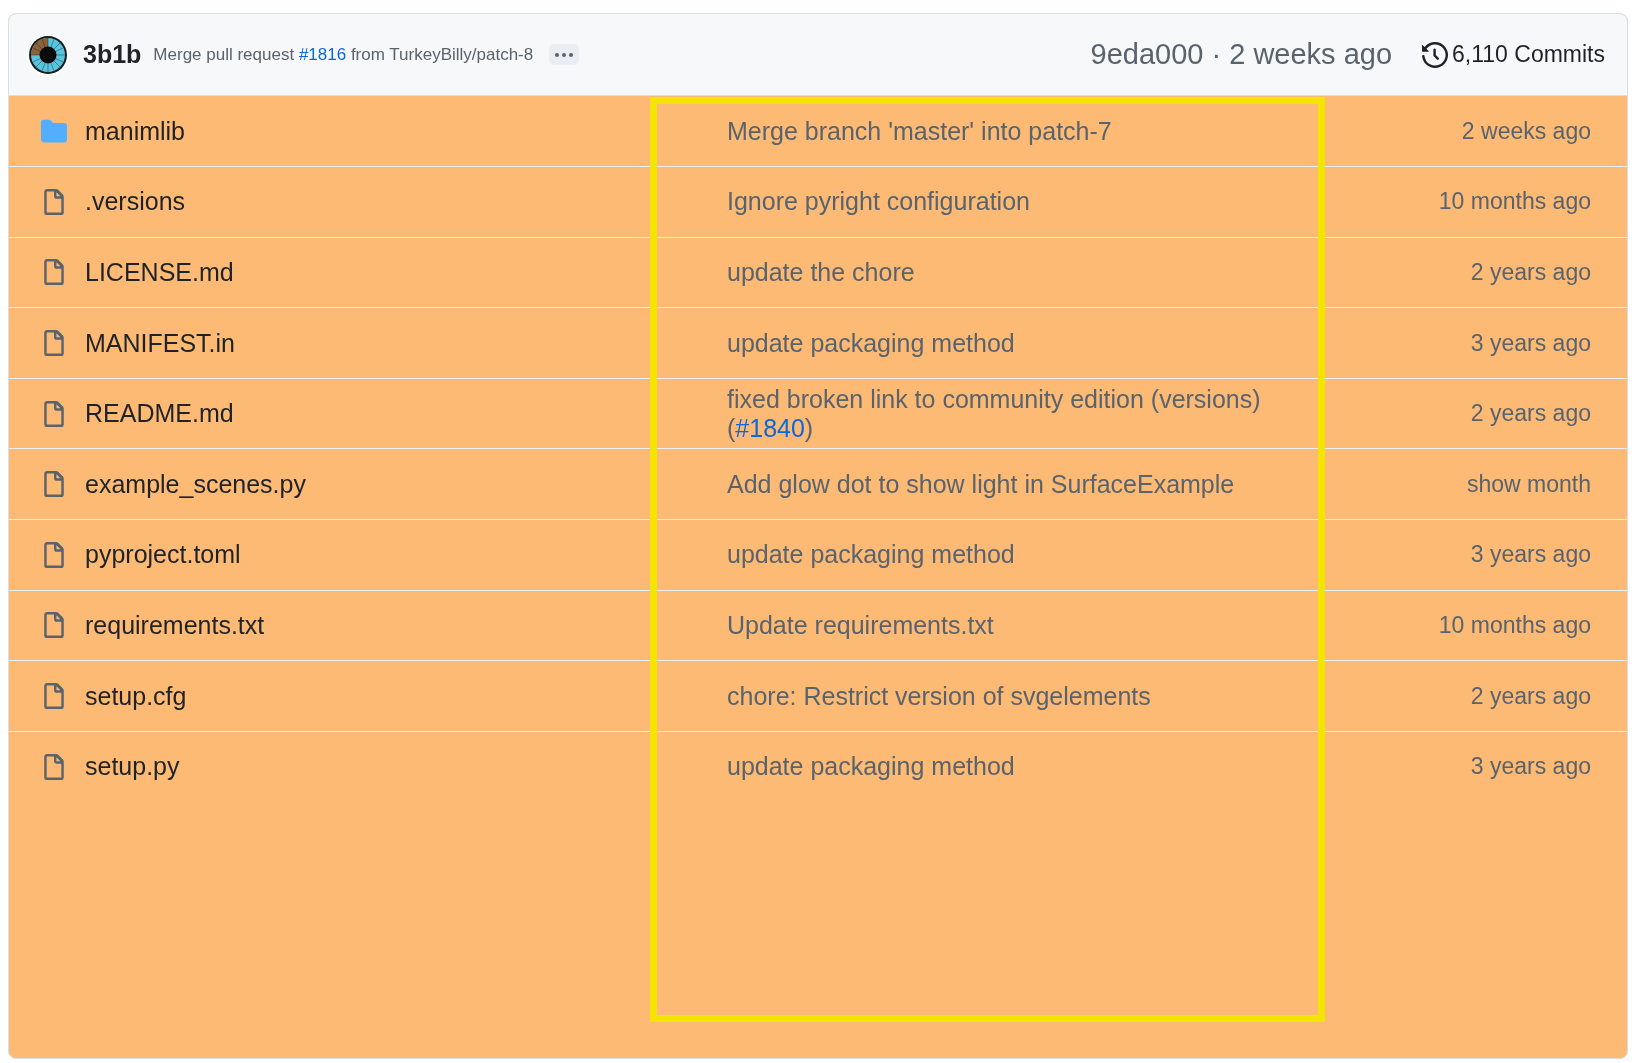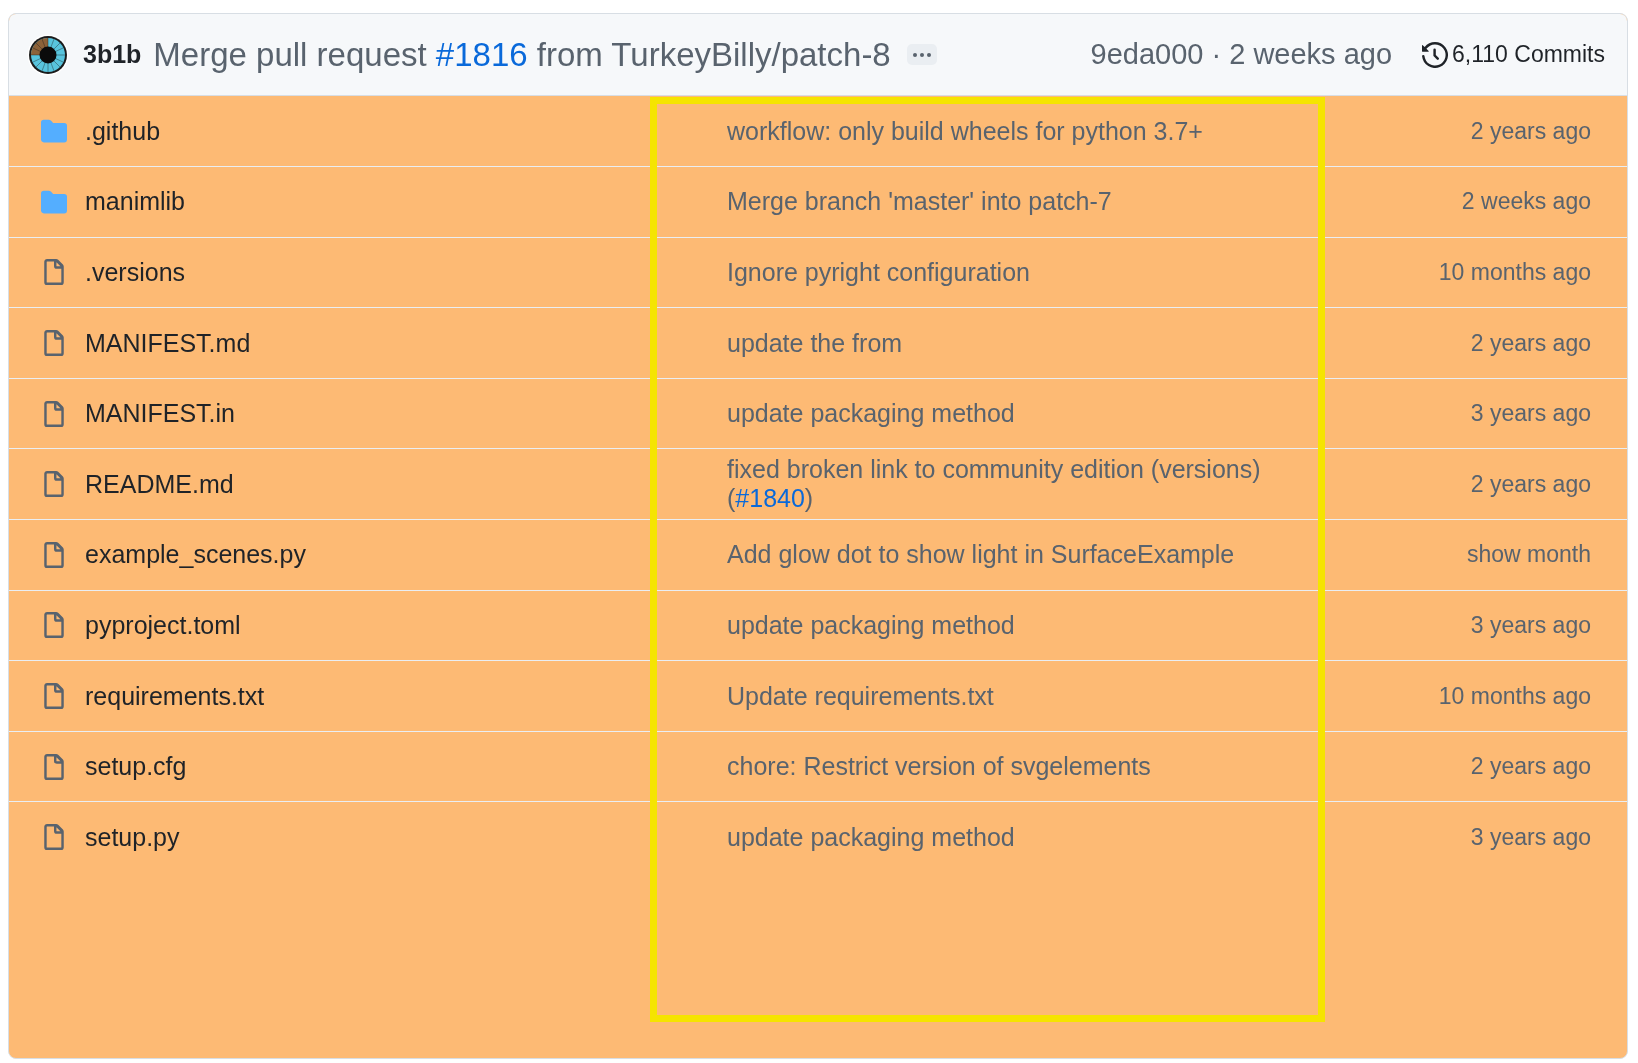--- a/index.html
+++ b/index.html
@@ -55,21 +55,21 @@
 
   .author-name {
     font-size: 25px;
     font-weight: 700;
     color: #1f2328;
     white-space: nowrap;
     margin-right: 12px;
   }
 
   .commit-msg {
-    font-size: 33px;
+    font-size: 17px;
     color: #59636e;
     white-space: nowrap;
   }
   .commit-msg .prlink {
     color: #0969da;
   }
 
   .expand-btn {
     margin-left: 16px;
     width: 30px;
@@ -245,45 +245,29 @@
           <path d="M1.643 3.143 0.427 1.927A0.25 0.25 0 0 0 0 2.104V5.75c0 0.138 0.112 0.25 0.25 0.25h3.646a0.25 0.25 0 0 0 0.177-0.427L2.715 4.215a6.5 6.5 0 1 1-1.18 4.458 0.75 0.75 0 1 0-1.493 0.154A8 8 0 1 0 1.643 3.143Z" fill="#1f2328"></path>
           <path d="M7.75 4a0.75 0.75 0 0 1 0.75 0.75v3.19l1.72 1.72a0.75 0.75 0 1 1-1.06 1.06L7.22 8.78A0.75 0.75 0 0 1 7 8.25V4.75A0.75 0.75 0 0 1 7.75 4Z" fill="#1f2328"></path>
         </svg>
         <span class="count-text">6,110 Commits</span>
       </span>
     </div>
 
     <table class="file-table">
       <tbody>
 
+
+
+
         <tr class="file-row">
           <td class="cell-name">
             <span class="name-wrap">
               <svg class="icon-slot" viewBox="0 0 16 16">
                   <path d="M1.75 1A1.75 1.75 0 0 0 0 2.75v10.5C0 14.216 0.784 15 1.75 15h12.5A1.75 1.75 0 0 0 16 13.25v-8.5A1.75 1.75 0 0 0 14.25 3H7.5L6.1 1.6A2 2 0 0 0 4.7 1Z" fill="#54aeff"></path>
                 </svg>
-              <span class="file-name">.github</span>
-            </span>
-          </td>
-          <td class="cell-msg">
-            <span class="file-msg">workflow: only build wheels for python 3.7+</span>
-          </td>
-          <td class="cell-age">
-            <span class="file-age">2 years ago</span>
-          </td>
-        </tr>
-
-
-
-        <tr class="file-row">
-          <td class="cell-name">
-            <span class="name-wrap">
-              <svg class="icon-slot" viewBox="0 0 16 16">
-                  <path d="M1.75 1A1.75 1.75 0 0 0 0 2.75v10.5C0 14.216 0.784 15 1.75 15h12.5A1.75 1.75 0 0 0 16 13.25v-8.5A1.75 1.75 0 0 0 14.25 3H7.5L6.1 1.6A2 2 0 0 0 4.7 1Z" fill="#54aeff"></path>
-                </svg>
               <span class="file-name">manimlib</span>
             </span>
           </td>
           <td class="cell-msg">
             <span class="file-msg">Merge branch 'master' into patch-7</span>
           </td>
           <td class="cell-age">
             <span class="file-age">2 weeks ago</span>
           </td>
         </tr>
@@ -304,25 +288,25 @@
             <span class="file-age">10 months ago</span>
           </td>
         </tr>
 
         <tr class="file-row">
           <td class="cell-name">
             <span class="name-wrap">
               <svg class="icon-slot" viewBox="0 0 16 16">
                   <path d="M2 1.75C2 0.784 2.784 0 3.75 0h5.586c0.464 0 0.909 0.184 1.237 0.513l2.914 2.914c0.329 0.328 0.513 0.773 0.513 1.237v9.586A1.75 1.75 0 0 1 12.25 16h-8.5A1.75 1.75 0 0 1 2 14.25Zm1.75-0.25a0.25 0.25 0 0 0-0.25 0.25v12.5c0 0.138 0.112 0.25 0.25 0.25h8.5a0.25 0.25 0 0 0 0.25-0.25V6h-2.75A1.75 1.75 0 0 1 8 4.25V1.5Zm5.75 0.56v2.19c0 0.138 0.112 0.25 0.25 0.25h2.19Z" fill="#59636e"></path>
                 </svg>
-              <span class="file-name">MANIFEST.md</span>
-            </span>
-          </td>
-          <td class="cell-msg">
-            <span class="file-msg">update the from</span>
+              <span class="file-name">LICENSE.md</span>
+            </span>
+          </td>
+          <td class="cell-msg">
+            <span class="file-msg">update the chore</span>
           </td>
           <td class="cell-age">
             <span class="file-age">2 years ago</span>
           </td>
         </tr>
 
         <tr class="file-row">
           <td class="cell-name">
             <span class="name-wrap">
               <svg class="icon-slot" viewBox="0 0 16 16">

